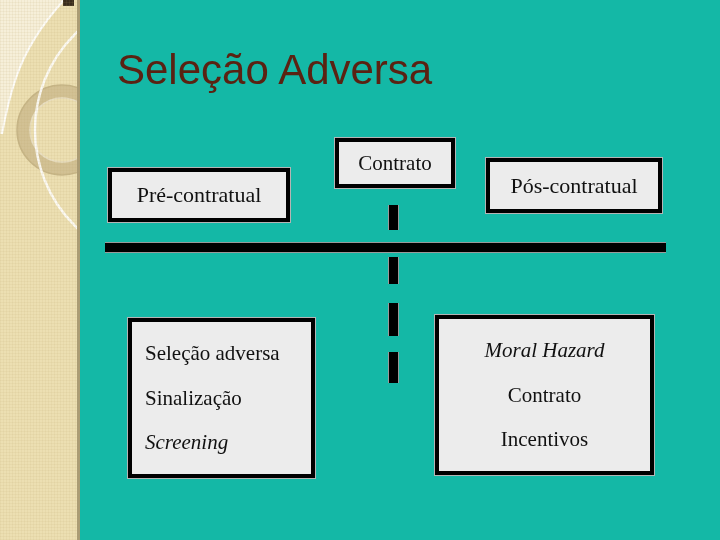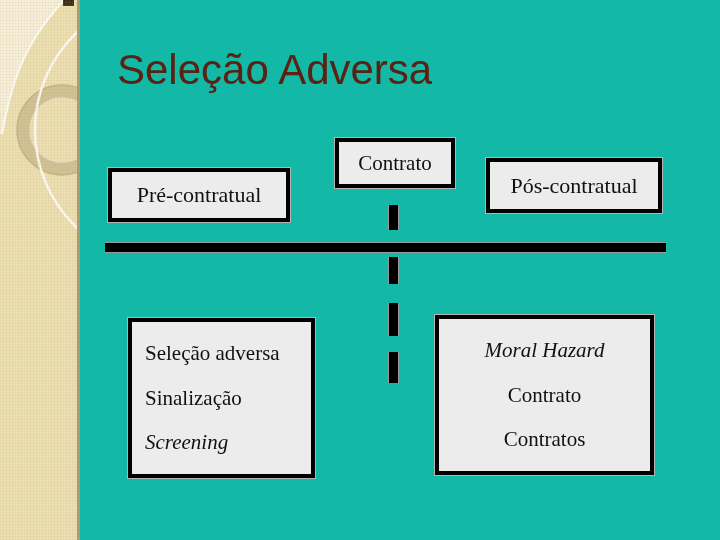--- a/index.html
+++ b/index.html
@@ -128,16 +128,16 @@
 
   <div class="dbox box-adv">
     <span>Seleção adversa</span>
     <span>Sinalização</span>
     <span class="italic">Screening</span>
   </div>
 
   <div class="dbox box-mor">
     <span class="italic">Moral Hazard</span>
     <span>Contrato</span>
-    <span>Contratos</span>
+    <span>Incentivos</span>
   </div>
 
 </div>
 
 </body></html>

